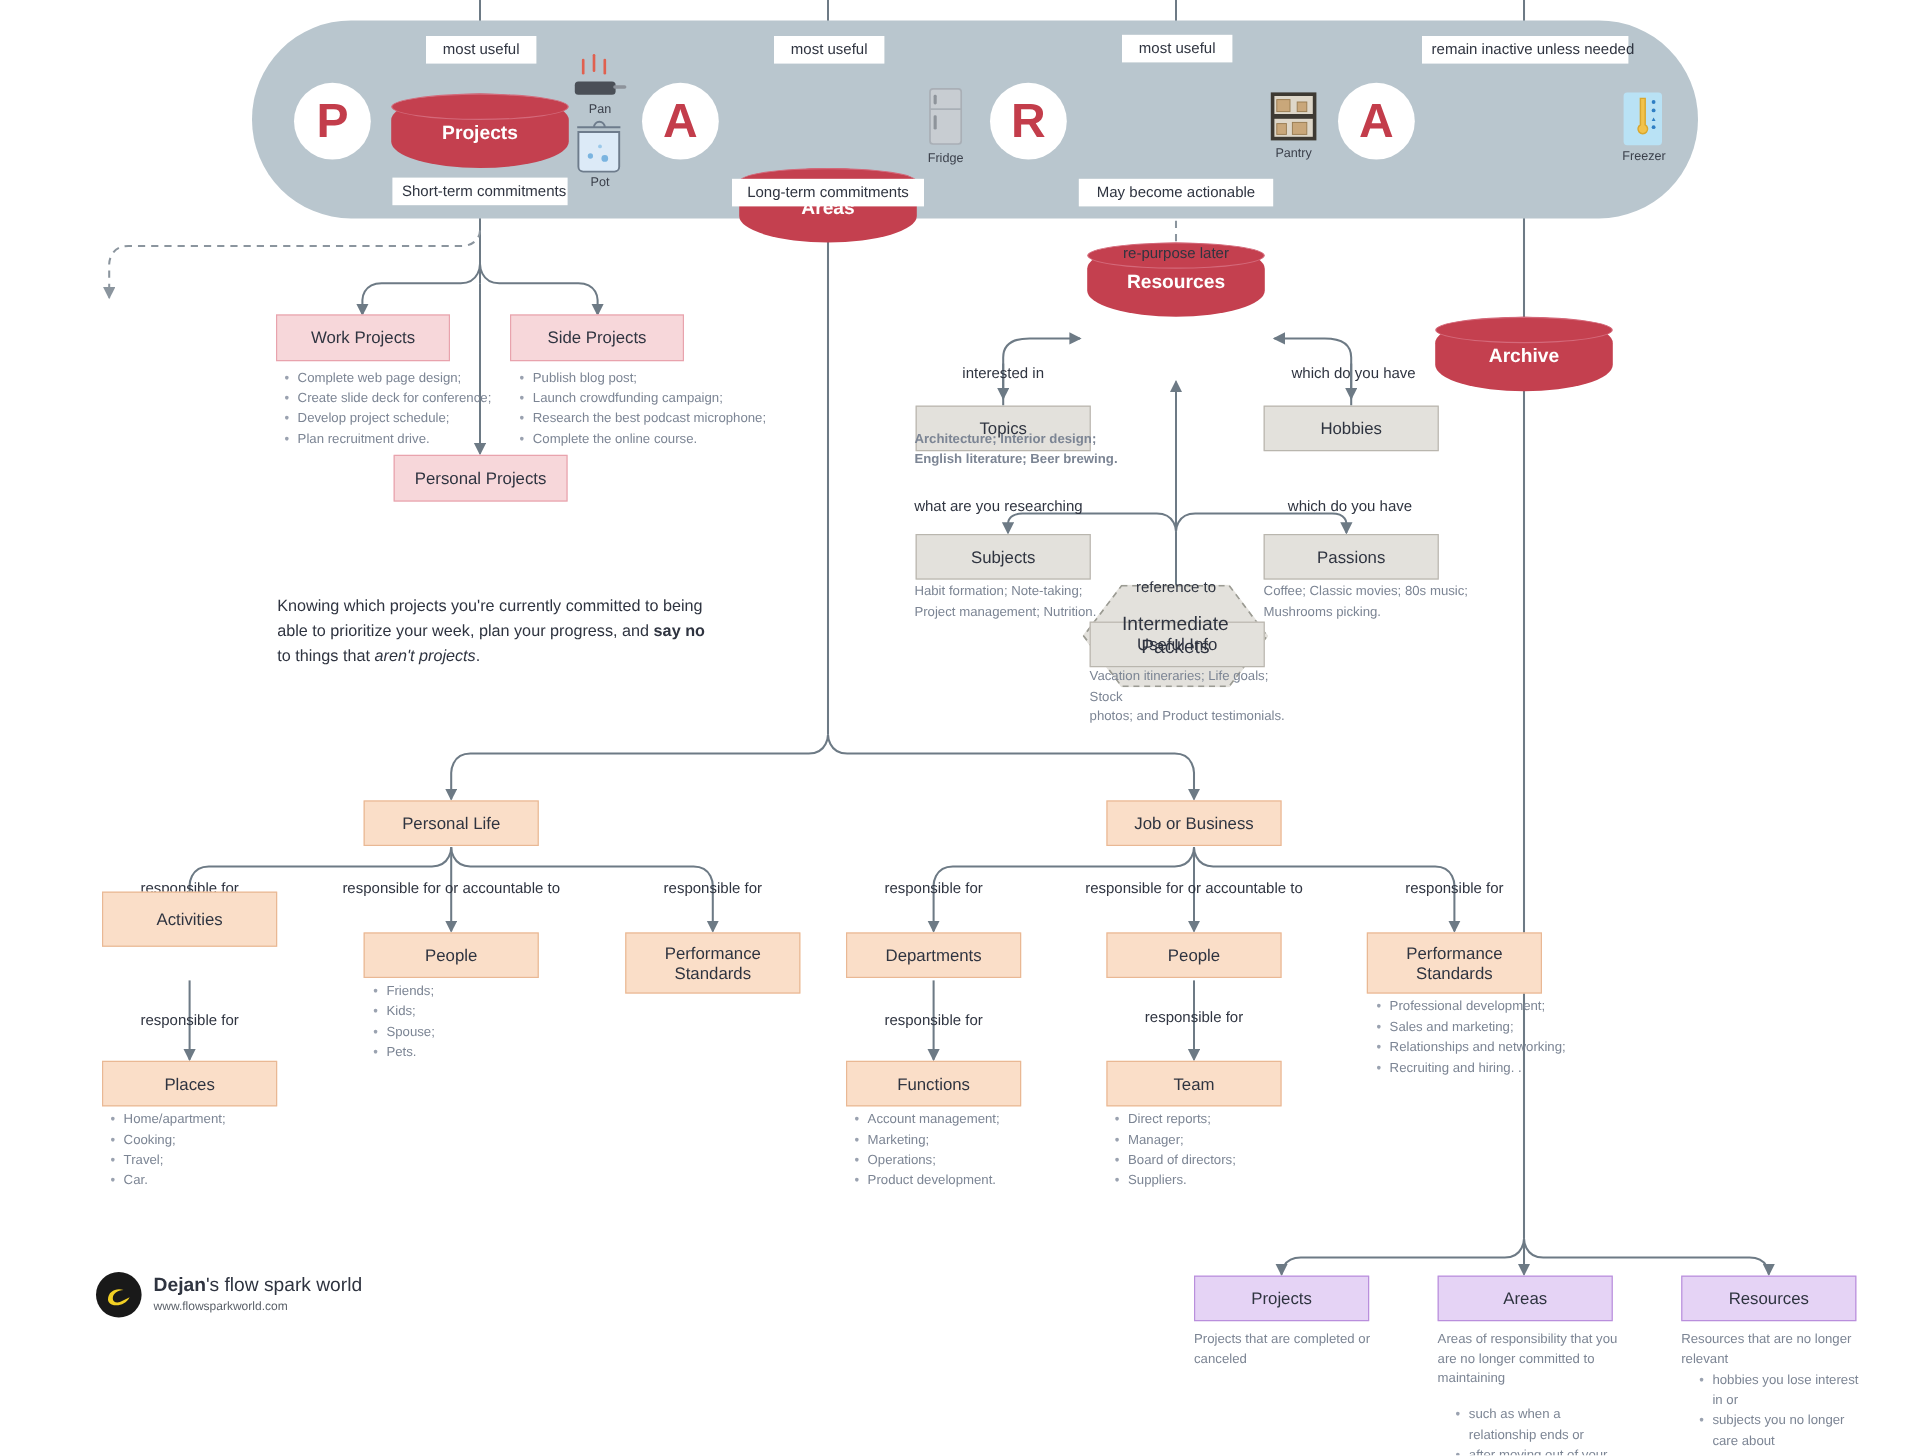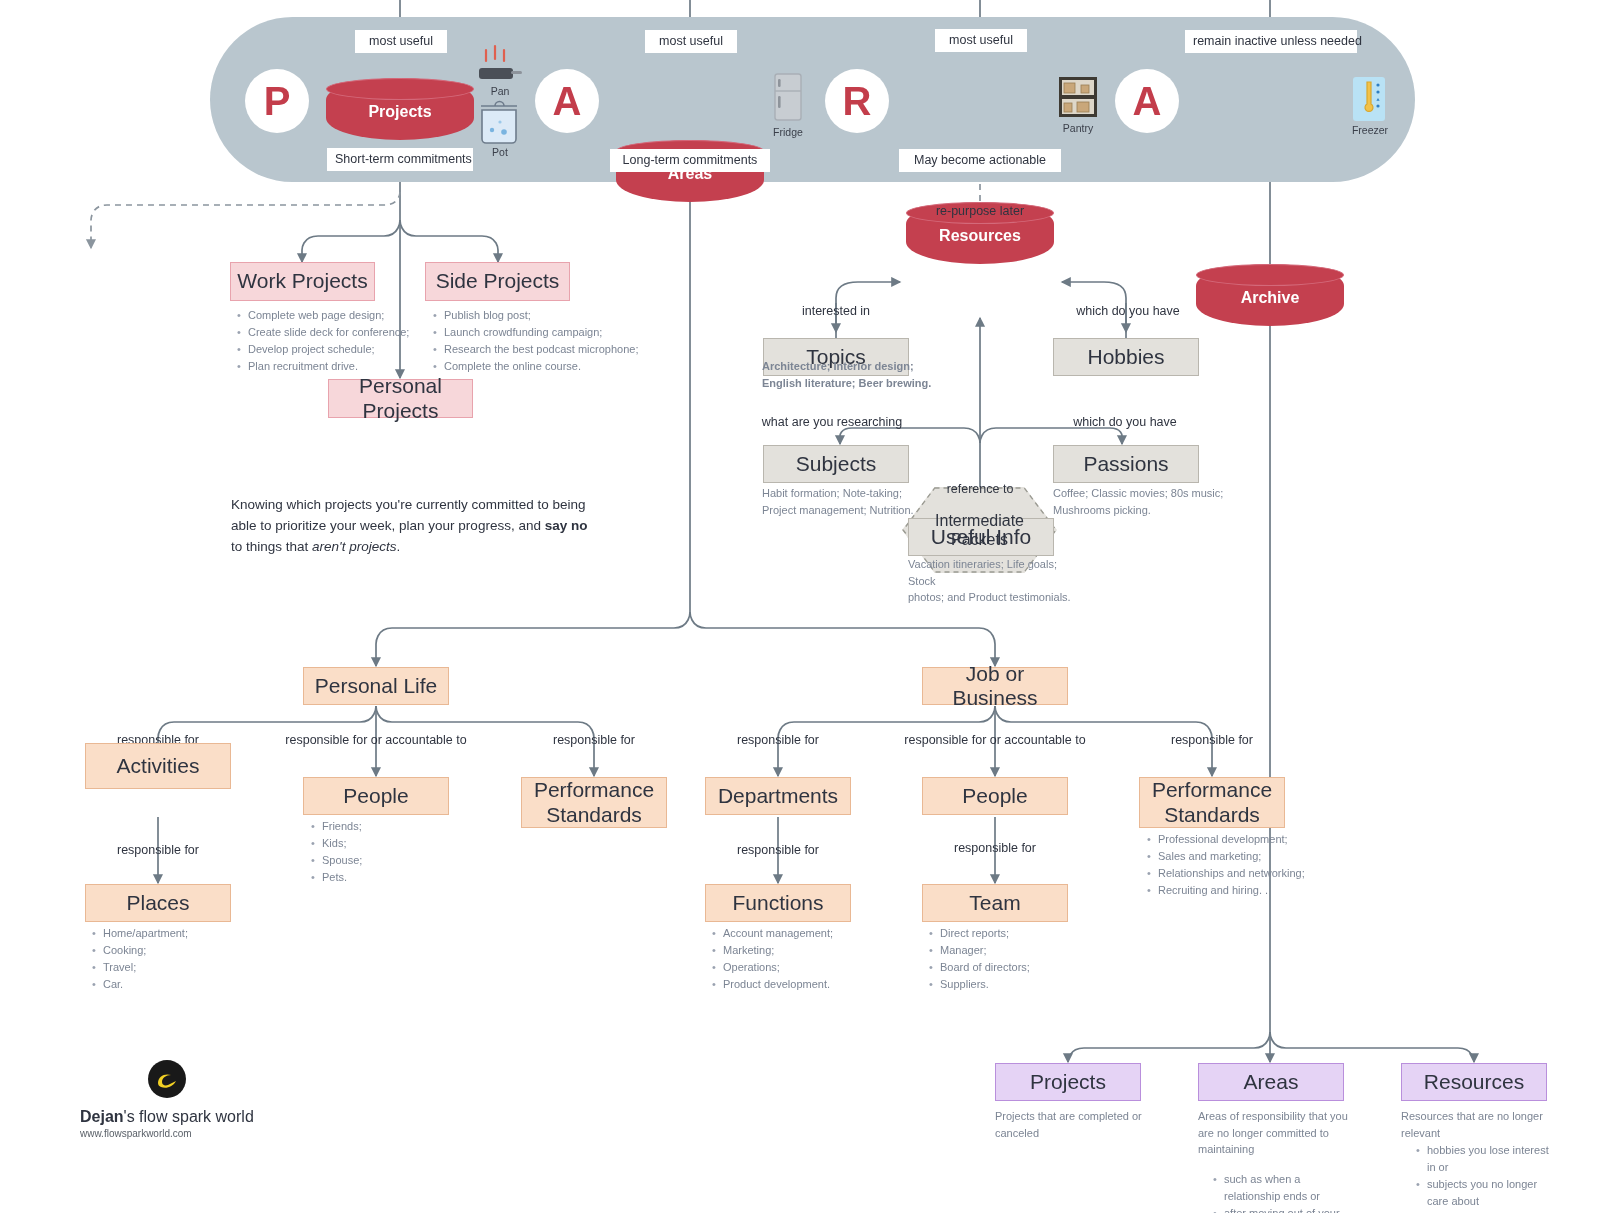--- a/index.html
+++ b/index.html
@@ -19,21 +19,21 @@
        color:#fff;font-weight:bold;font-size:16px;position:relative;}
   .cyl:before{content:"";position:absolute;left:0;top:0;width:100%;height:22px;border-radius:50%;background:#c4404f;border:1px solid #d4697a;box-sizing:border-box;}
   .cyl span{position:relative;z-index:2;margin-top:6px;}
 
   .tag{background:#ffffff;border:0;font-size:12.5px;color:#2f3440;padding:4px 8px;text-align:center;white-space:nowrap;line-height:1.2;}
 
   .applabel{font-size:10.5px;color:#3a3f4a;text-align:center;width:60px;}
 
   
   .node{border:1.4px solid #999;display:flex;align-items:center;justify-content:center;text-align:center;
-        font-size:21px;color:#2f3440;line-height:1.15;padding:4px 6px;}
+        font-size:14px;color:#2f3440;line-height:1.15;padding:4px 6px;}
   .node.red{background:#f7d7da;border-color:#e8a3ad;}
   .node.grey{background:#e3e1dc;border-color:#b9b6ae;}
   .node.peach{background:#fadec8;border-color:#e9b894;}
   .node.purple{background:#e5d3f5;border-color:#b98fdc;}
 
   .bullets{font-size:11px;color:#7c8594;line-height:1.55;}
   .bullets ul{margin:0;padding-left:14px;list-style:none;}
   .bullets li{position:relative;}
   .bullets li:before{content:"•";position:absolute;left:-11px;color:#9aa2b0;}
   .plain{font-size:11px;color:#7c8594;line-height:1.5;}
@@ -51,21 +51,21 @@
            display:flex;align-items:center;justify-content:center;color:#2f3440;font-weight:bold;font-size:16px;position:relative;}
   .taskcyl:before{content:"";position:absolute;left:0;top:0;width:100%;height:20px;border-radius:50%;
            background:#ecd6f5;border:1.4px dashed #b07cc9;box-sizing:border-box;}
   .taskcyl span{position:relative;z-index:2;margin-top:5px;}
 
   .para{font-size:13.5px;color:#2f3440;line-height:1.55;width:370px;}
   .para b{font-weight:bold;}
   .para i{font-style:italic;}
 
   
-  #footer{left:80px;top:1060px;display:flex;align-items:center;gap:10px;flex-direction:column;}
+  #footer{left:80px;top:1060px;display:flex;align-items:center;gap:10px;}
   .logo{width:38px;height:38px;border-radius:50%;background:#191919;display:flex;align-items:center;justify-content:center;}
   .brand{font-size:16px;color:#2f3440;line-height:1.15;}
   .brand .b1{font-weight:bold;}
   .url{font-size:10px;color:#5a6068;margin-top:2px;}
 </style>
 </head>
 <body>
 
 <div id="stage">
 

